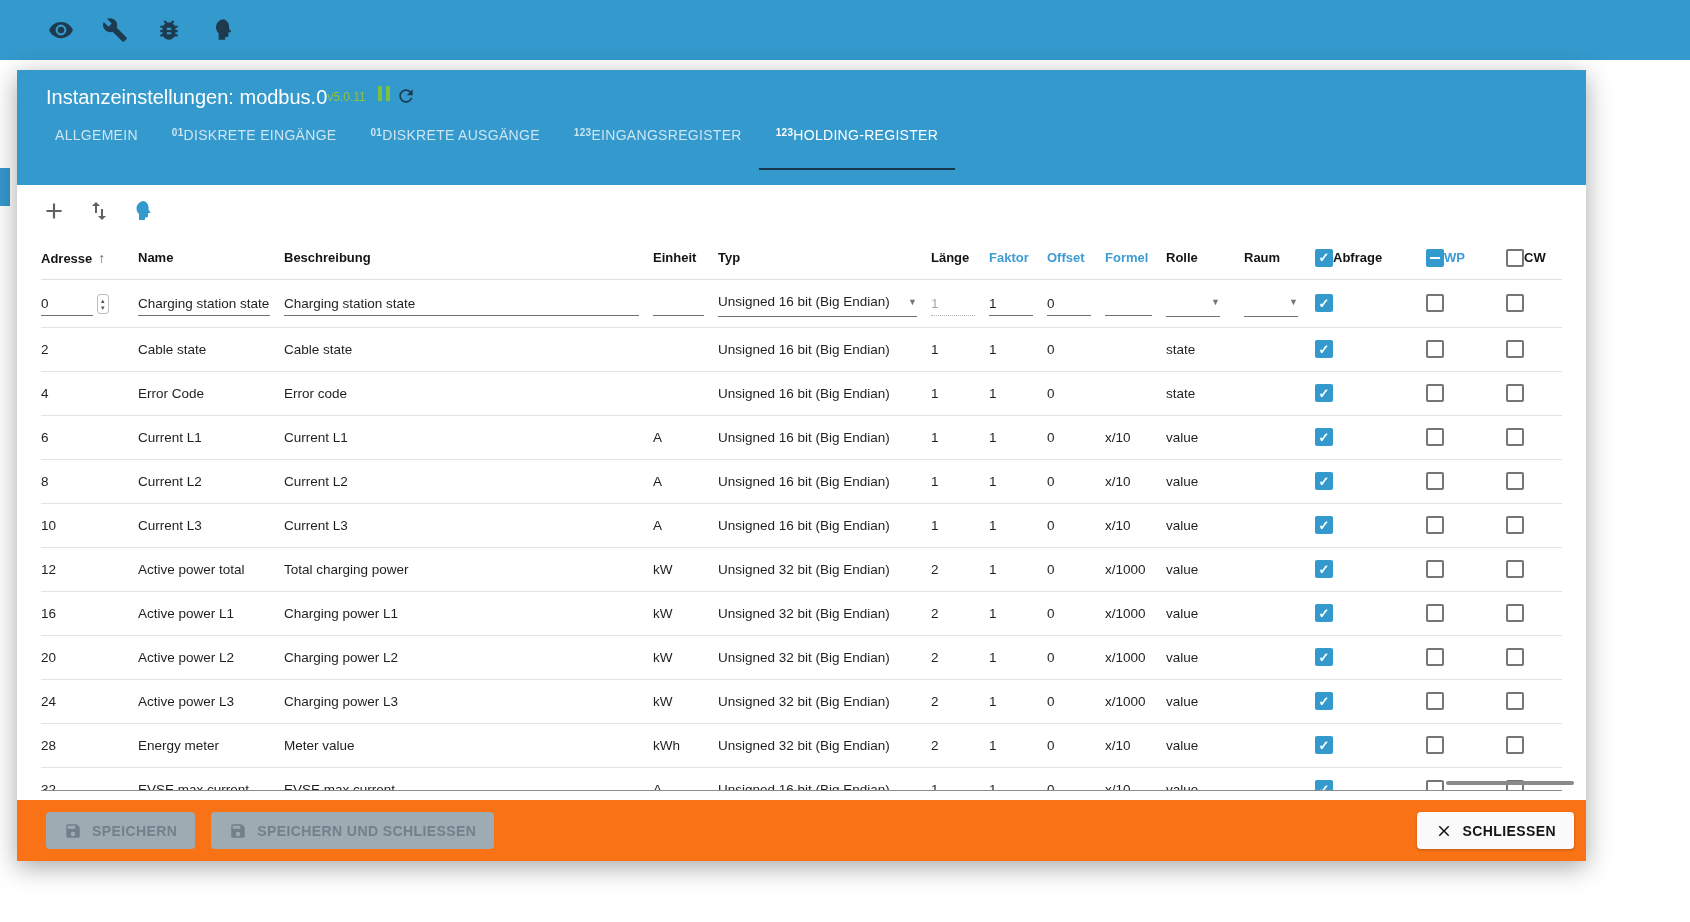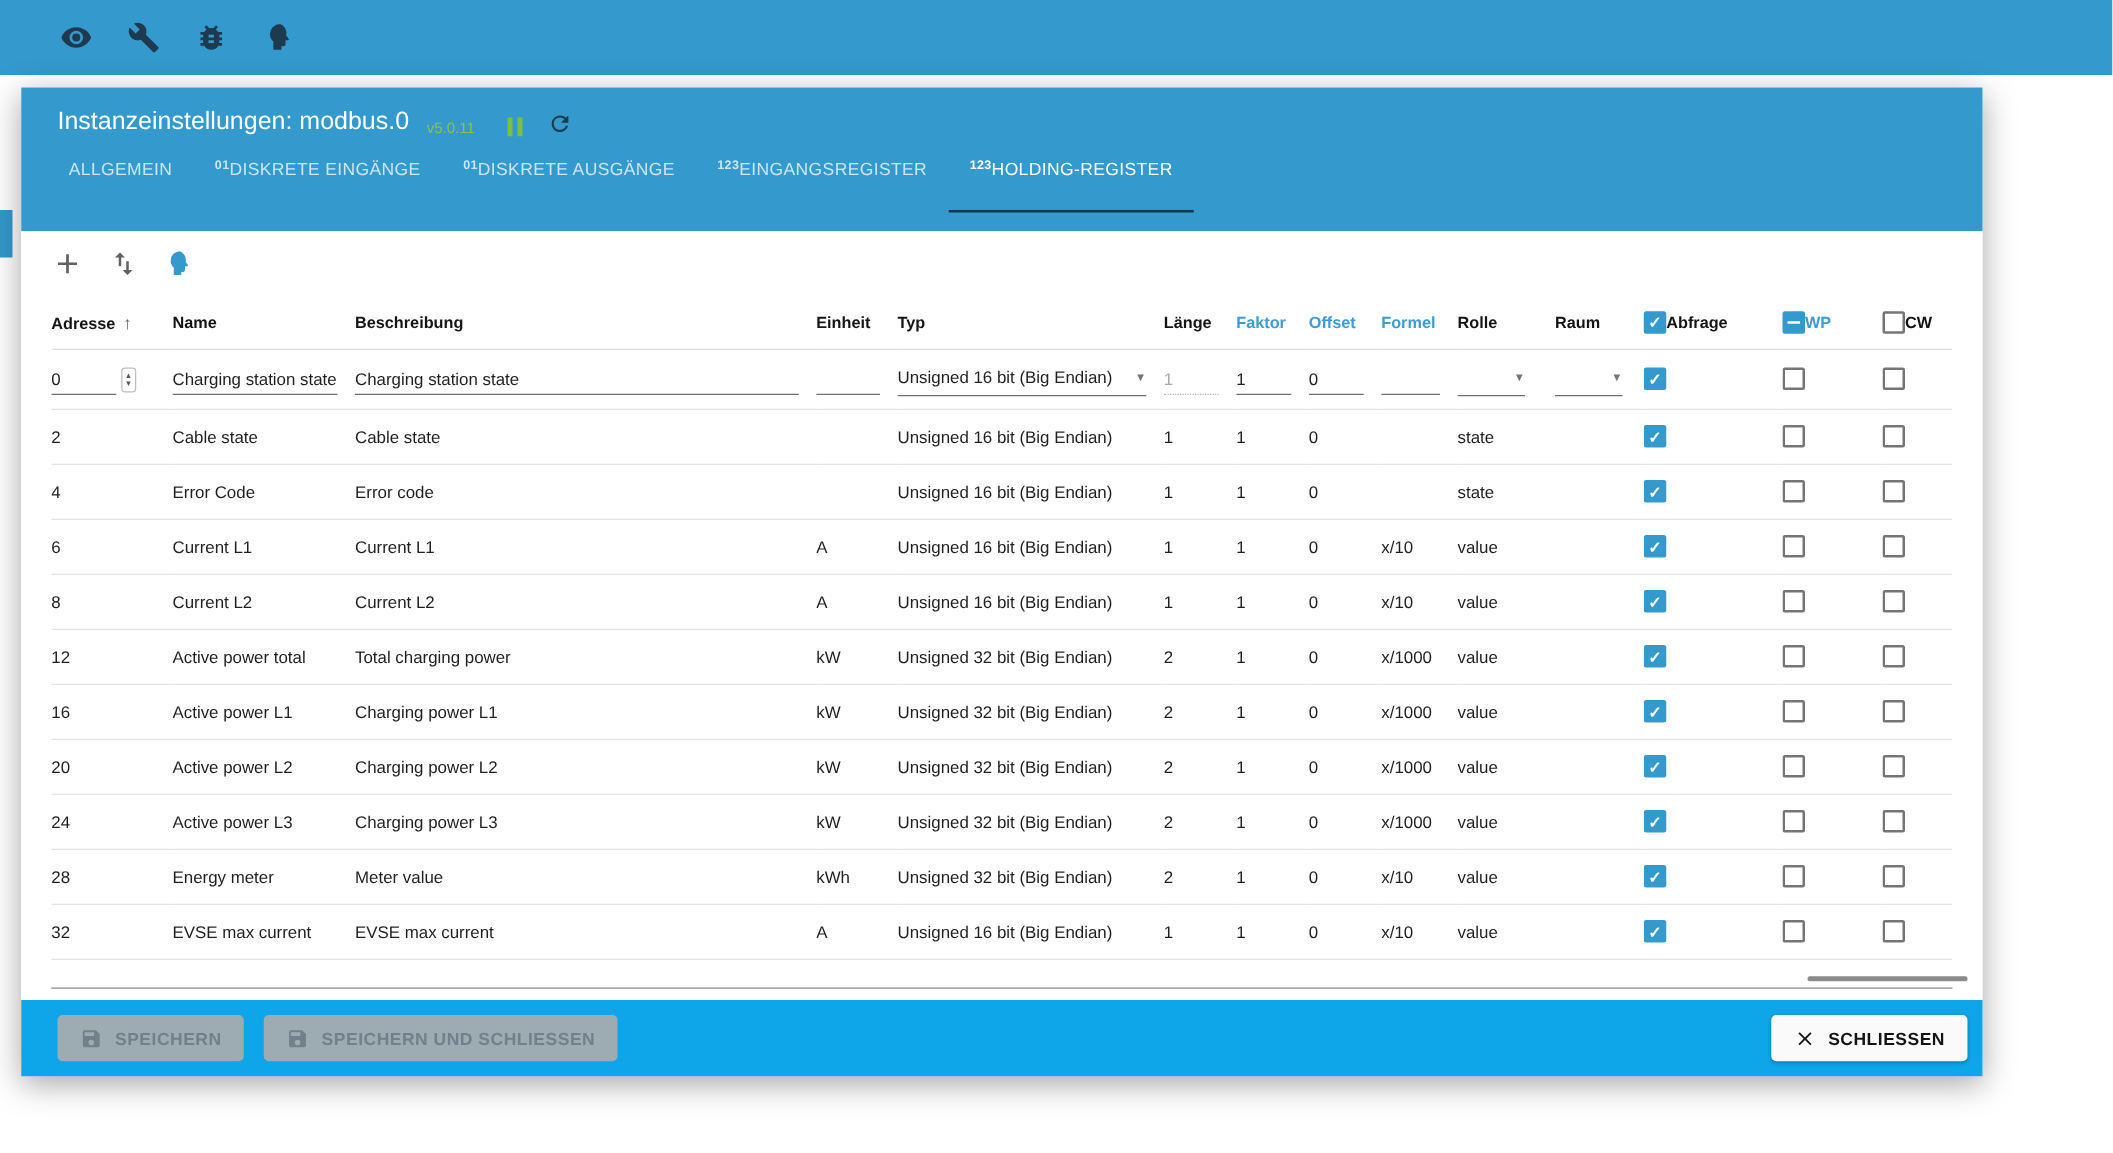--- a/index.html
+++ b/index.html
@@ -23,21 +23,21 @@
   .side-tab { position:absolute; left:0; top:168px; width:10px; height:38px; background:#3499cc; }
 
   
   .dialog {
     position:absolute; left:17px; top:70px; width:1569px; height:791px;
     background:#ffffff;
     box-shadow:0 6px 24px rgba(0,0,0,.35);
     display:flex; flex-direction:column;
   }
   .dialog-header { background:#3499cc; height:115px; flex:0 0 auto; }
-  .title-row { display:flex; align-items:flex-end; padding:16px 0 0 29px; gap:14px; }
+  .title-row { display:flex; align-items:flex-start; padding:16px 0 0 29px; }
   .dlg-title { color:#fff; font-size:20px; }
   .dlg-version { color:#8bc34a; font-size:12px; padding-top:4px; }
   .pause-icon { display:inline-flex; gap:4px; margin-left:12px; cursor:pointer; }
   .pause-icon i { display:block; width:4px; height:15px; background:#7ac143; }
   .refresh-icon { width:20px; height:20px; color:#1e3a4f; cursor:pointer; margin-left:6px; }
   .refresh-icon svg { width:100%; height:100%; fill:currentColor; }
 
   .tabs { display:flex; align-items:stretch; padding-left:21px; height:62px; margin-top:-1px; }
   .tab {
     display:flex; flex-direction:row; align-items:center; justify-content:flex-end;
@@ -100,21 +100,21 @@
     padding-bottom:2px;
   }
   .mat-select .caret { color:#757575; font-size:9px; }
   .mat-select.narrow { width:54px; }
 
   .hscroll-thumb { position:absolute; right:12px; top:596px; width:128px; height:4px;
                    background:#8a8a8a; border-radius:2px; cursor:pointer; }
 
   
   .dlg-footer {
-    flex:0 0 61px; background:#0ea5e9; display:flex; align-items:center;
+    flex:0 0 61px; background:#f97316; display:flex; align-items:center;
     padding:0 12px 0 29px; gap:16px;
   }
   .btn {
     height:37px; display:inline-flex; align-items:center; gap:10px; padding:0 18px;
     border:none; border-radius:4px; font-family:"Liberation Sans", sans-serif;
     font-size:14px; font-weight:bold; letter-spacing:.4px; cursor:pointer;
   }
   .btn svg { width:18px; height:18px; fill:currentColor; }
   .btn.disabled { background:#9dabb3; color:#71808a; cursor:default; }
   .btn.close { background:#fafafa; color:#141414; margin-left:auto; box-shadow:0 1px 3px rgba(0,0,0,.25); }
@@ -357,20 +357,36 @@
               <td>1</td>
               <td>0</td>
               <td>x/10</td>
               <td>value</td>
               <td></td>
               <td><span class="cb cb-checked"></span></td>
               <td><span class="cb cb-unchecked"></span></td>
               <td><span class="cb cb-unchecked"></span></td>
             </tr>
             <tr>
+              <td>10</td>
+              <td>Current L3</td>
+              <td>Current L3</td>
+              <td>A</td>
+              <td>Unsigned 16 bit (Big Endian)</td>
+              <td>1</td>
+              <td>1</td>
+              <td>0</td>
+              <td>x/10</td>
+              <td>value</td>
+              <td></td>
+              <td><span class="cb cb-checked"></span></td>
+              <td><span class="cb cb-unchecked"></span></td>
+              <td><span class="cb cb-unchecked"></span></td>
+            </tr>
+            <tr>
               <td>12</td>
               <td>Active power total</td>
               <td>Total charging power</td>
               <td>kW</td>
               <td>Unsigned 32 bit (Big Endian)</td>
               <td>2</td>
               <td>1</td>
               <td>0</td>
               <td>x/1000</td>
               <td>value</td>

